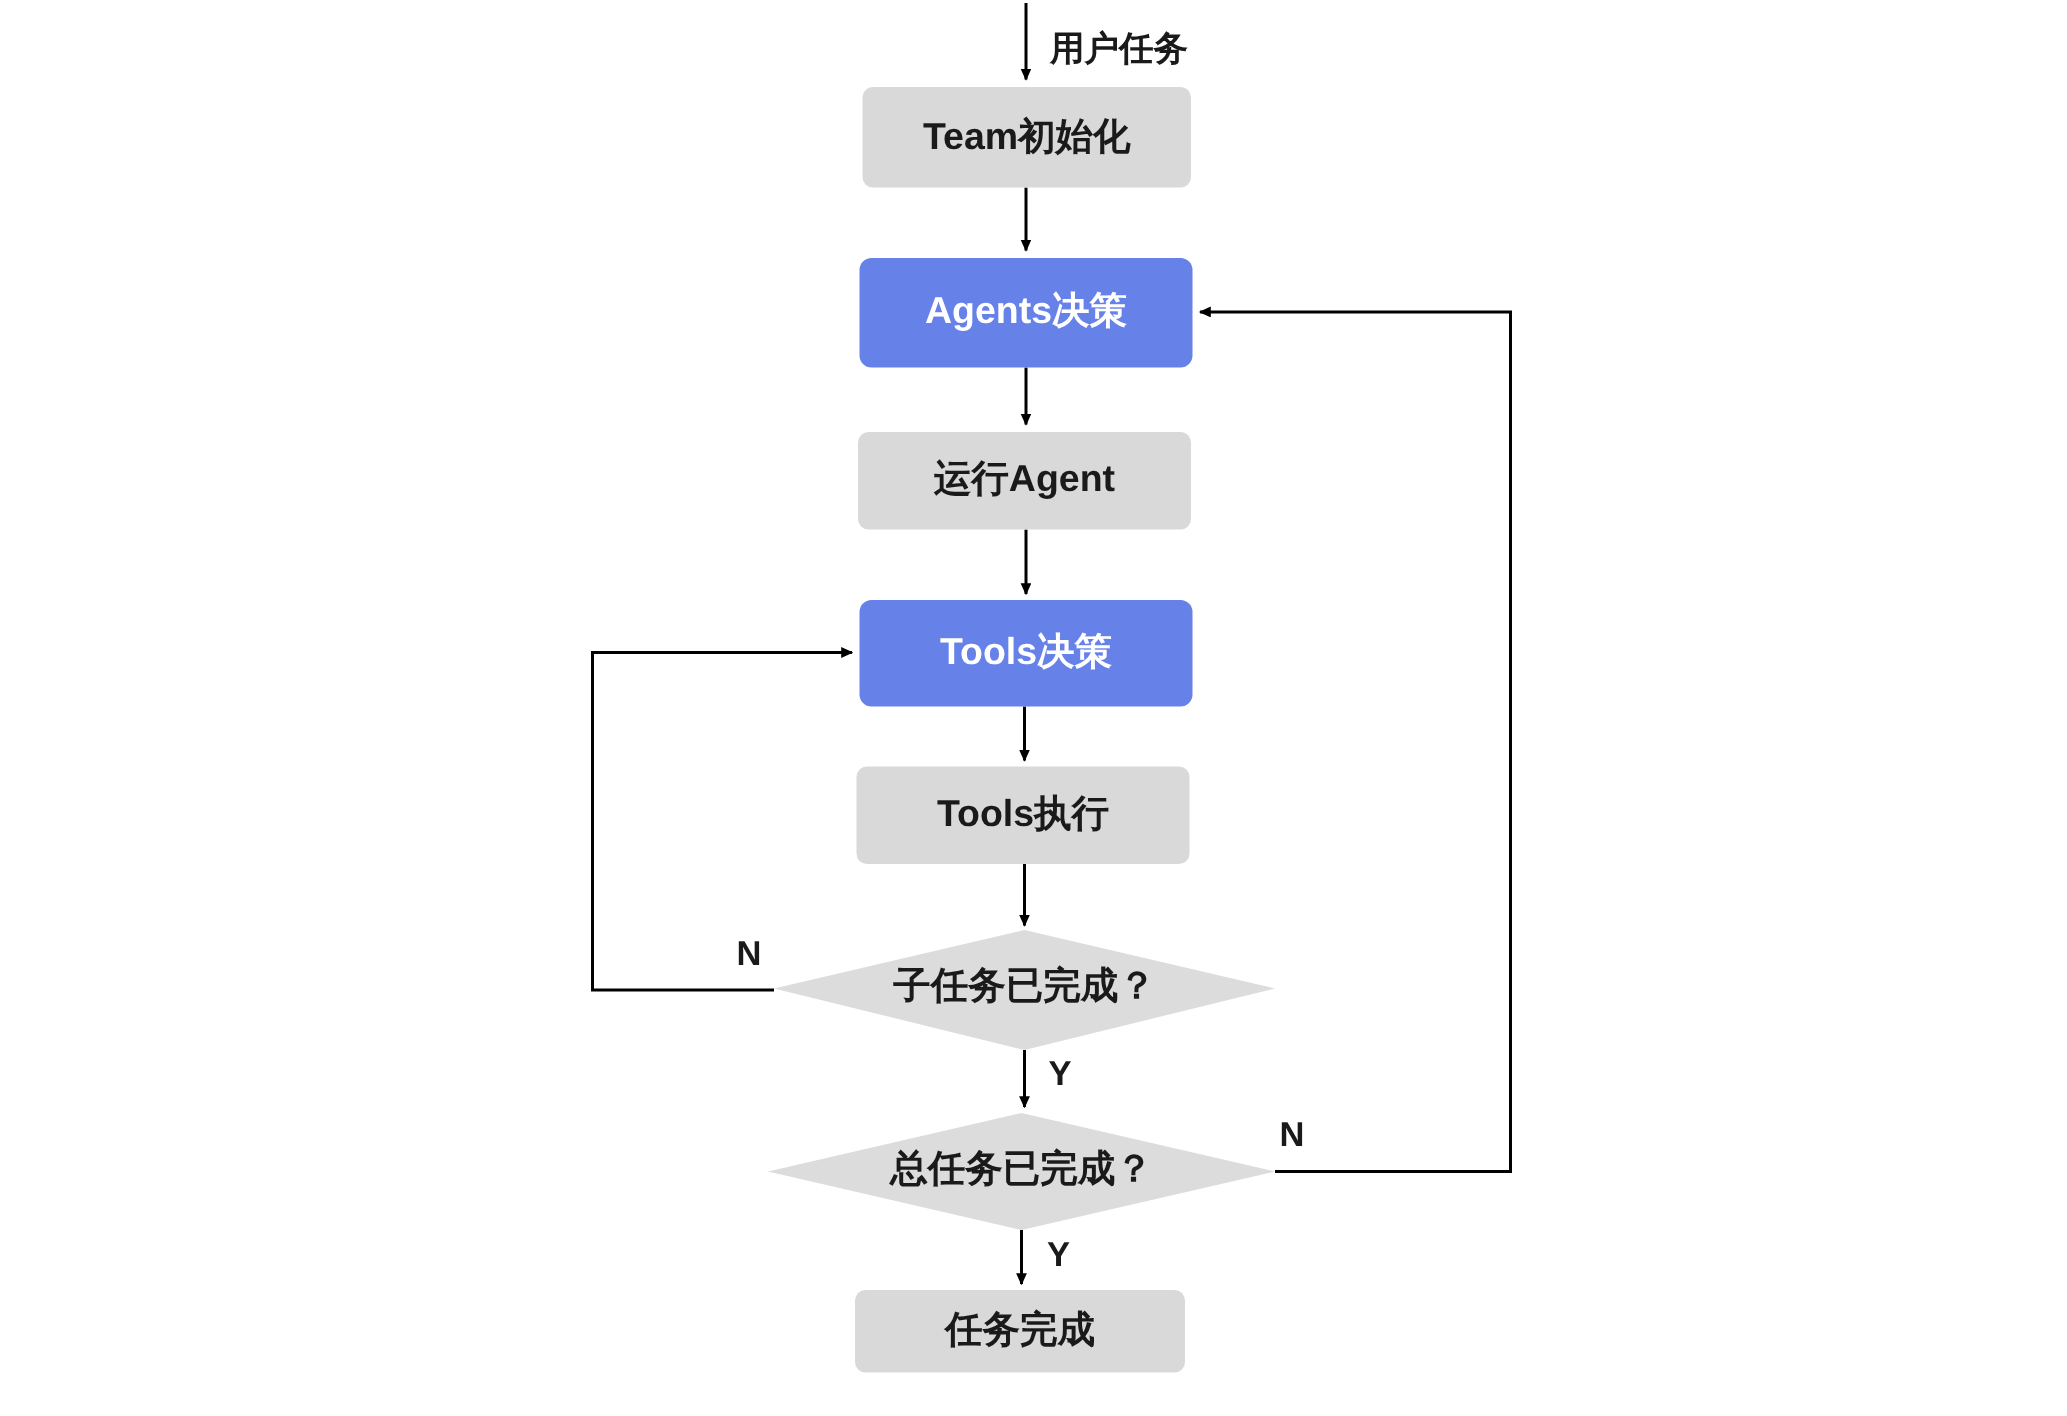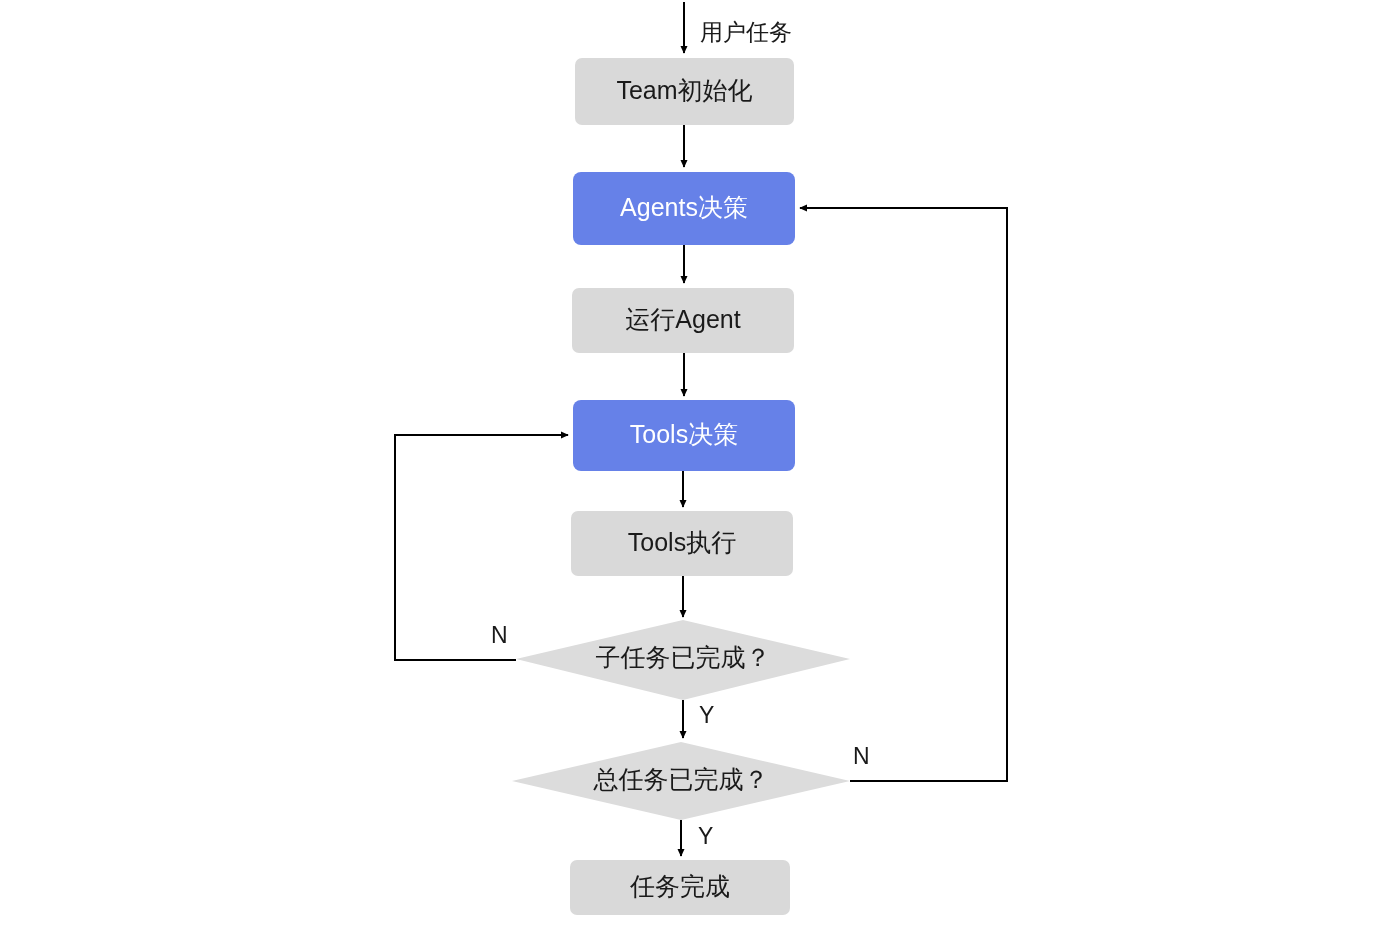--- a/index.html
+++ b/index.html
@@ -11,20 +11,21 @@
     width: 1378px;
     height: 944px;
     font-family: "Liberation Sans", "DejaVu Sans", sans-serif;
     overflow: hidden;
   }
   #flowchart-canvas {
     position: relative;
     width: 1378px;
     height: 704px;
     background: #ffffff;
+    font-weight: bold;
   }
   svg.flow-svg {
     position: absolute;
     top: 0;
     left: 0;
     width: 1378px;
     height: 944px;
   }
   .node-label {
     font-family: "Liberation Sans", "DejaVu Sans", sans-serif;

